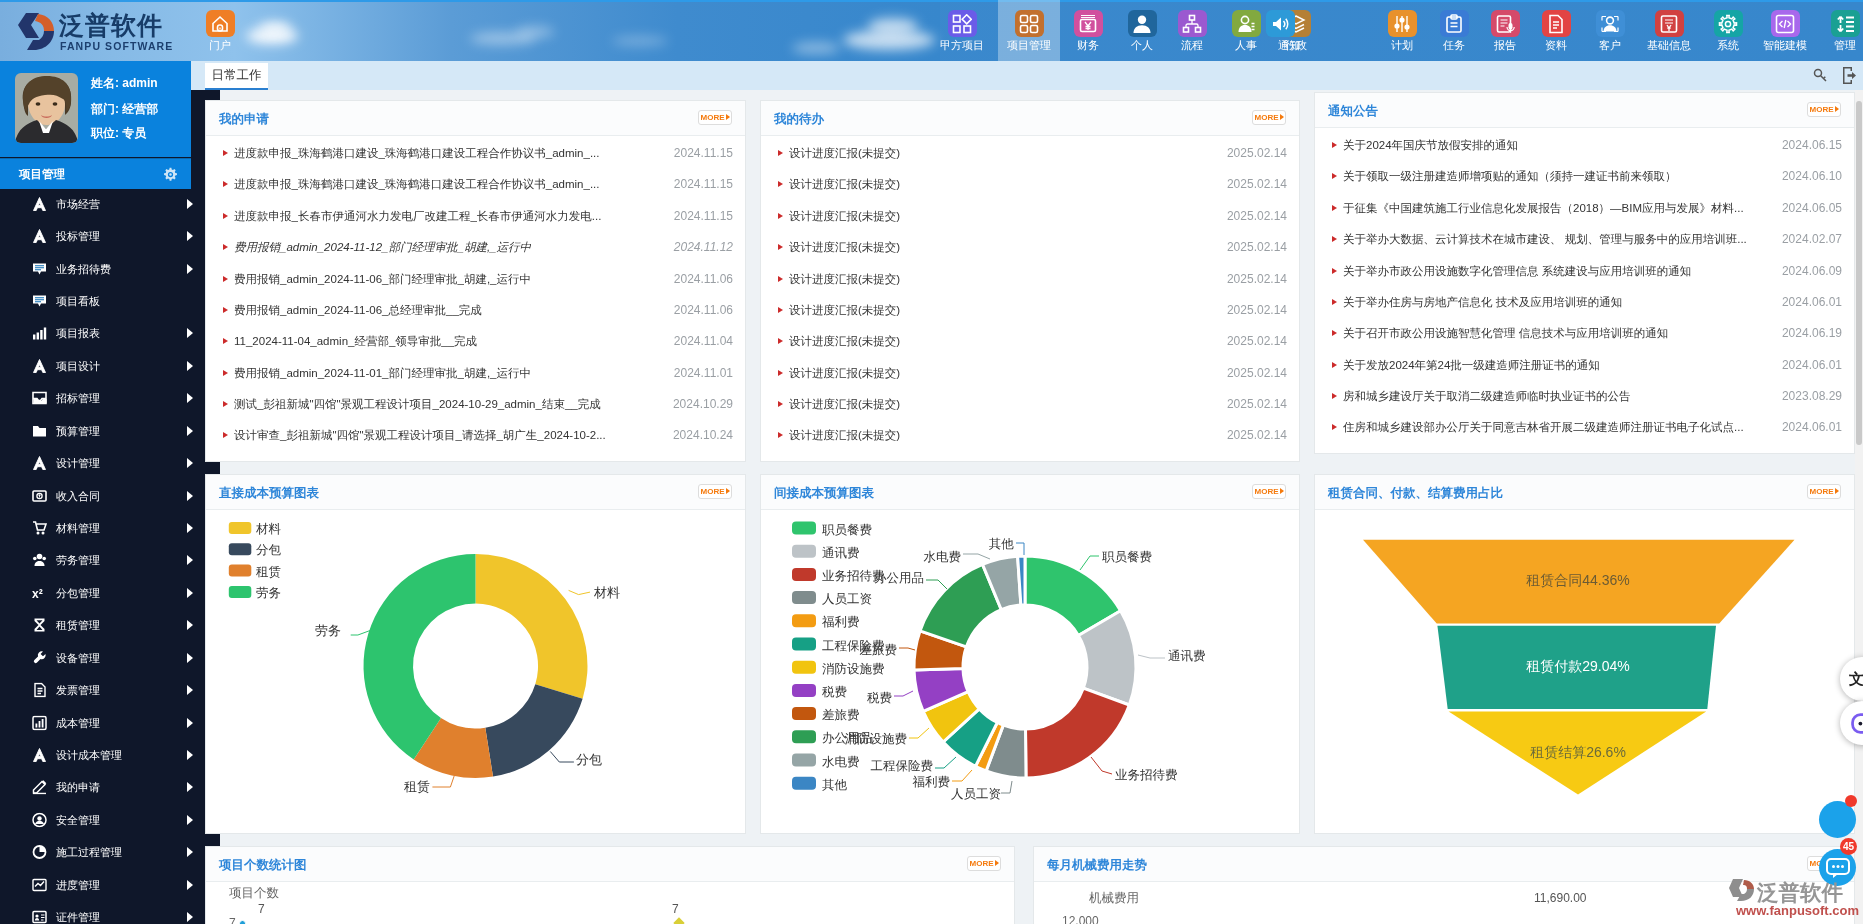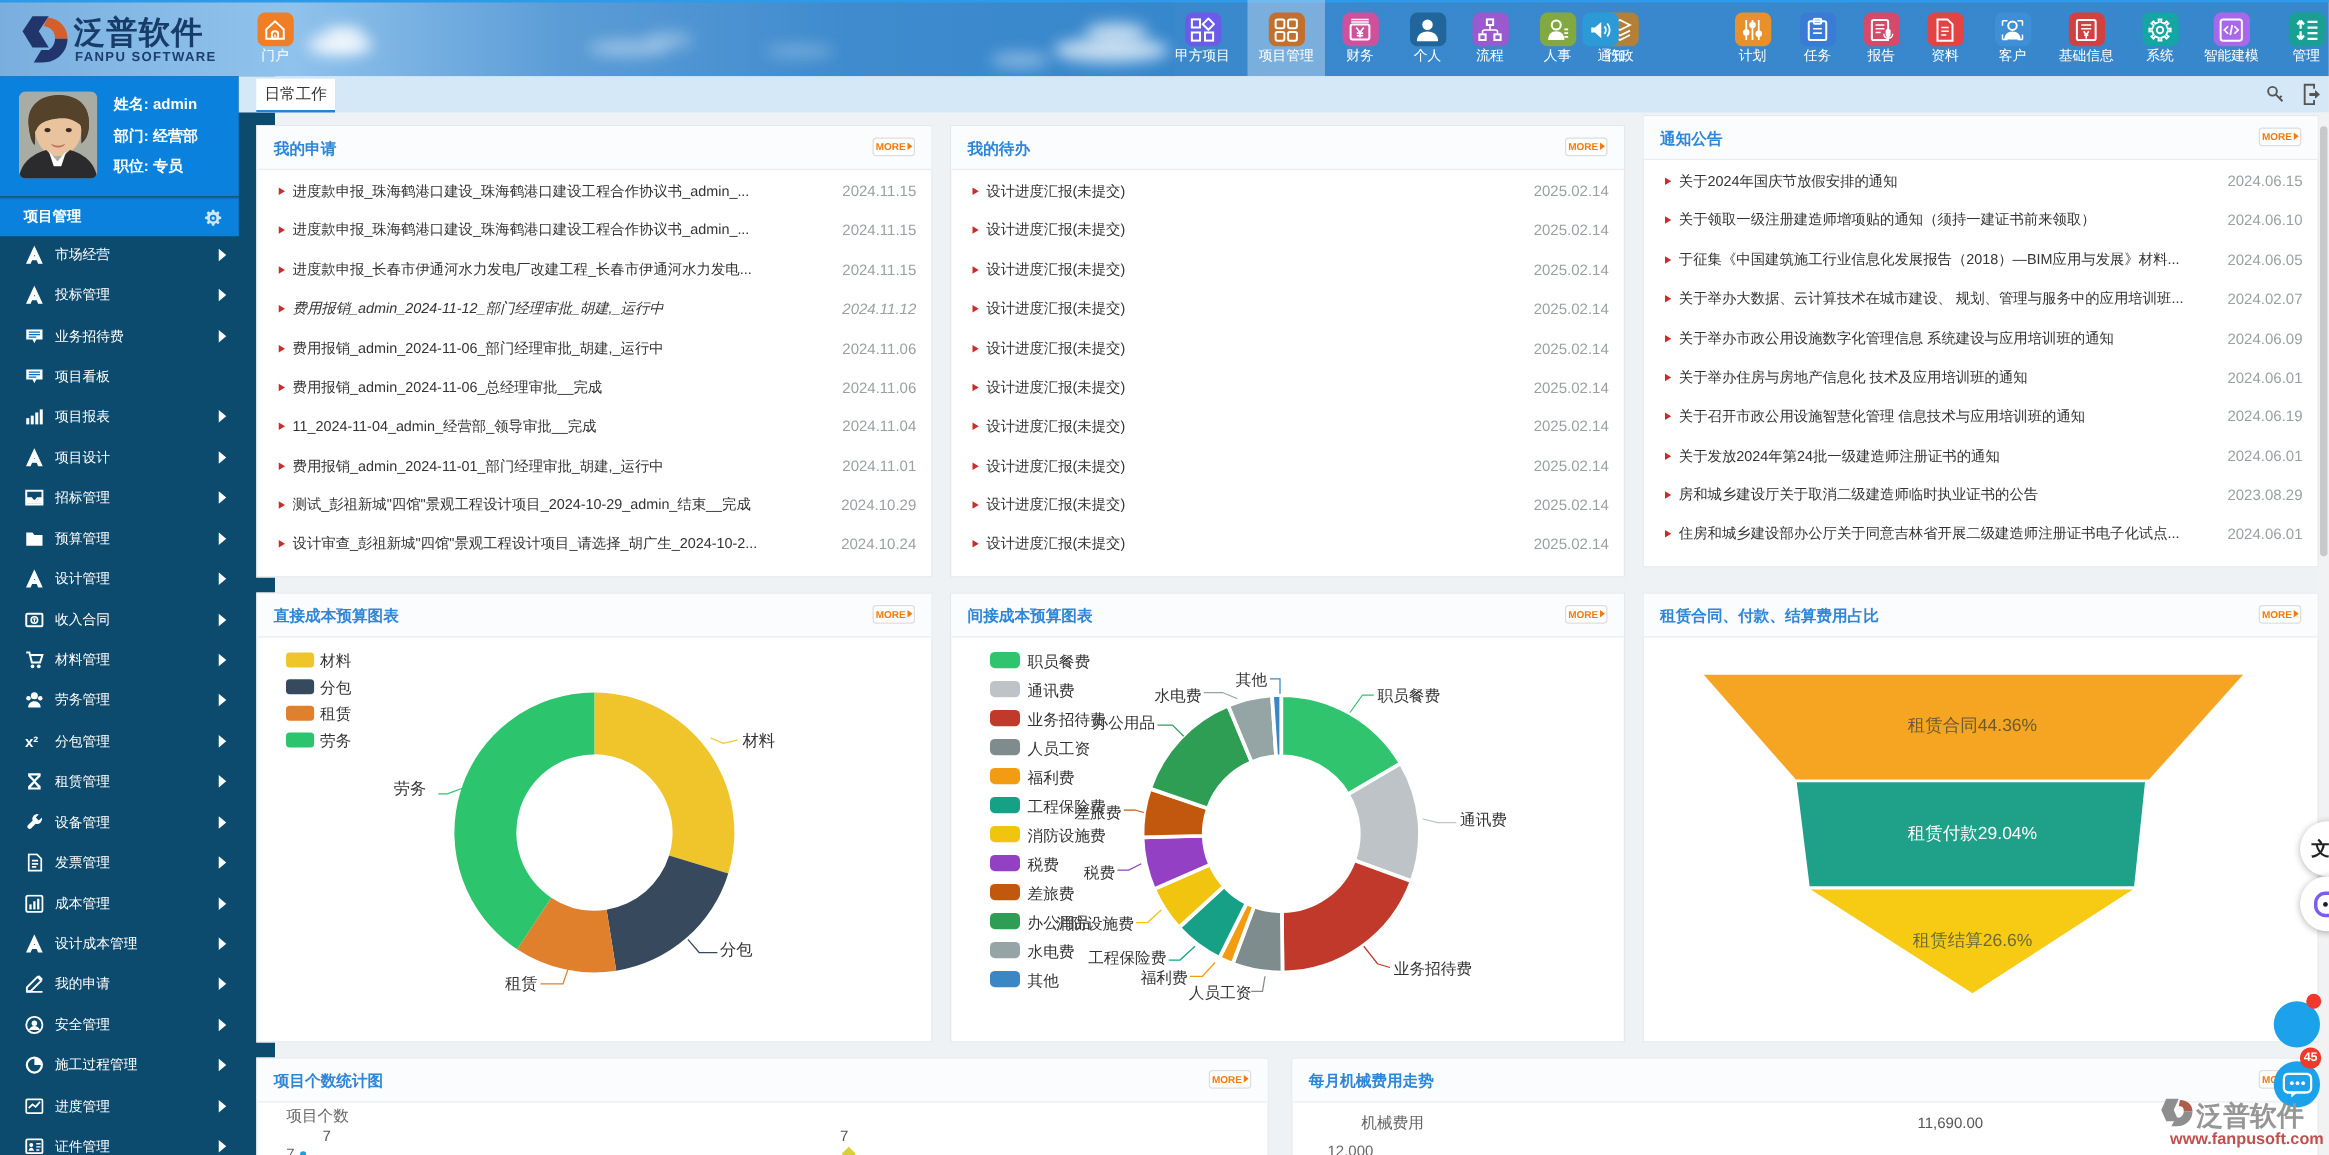--- a/index.html
+++ b/index.html
@@ -6,27 +6,27 @@
 .topbar{left:0;top:0;width:1863px;height:61px;background:linear-gradient(90deg,#7fb2e0 0%,#5a9cd6 12%,#3c89cd 30%,#3787cc 100%);overflow:hidden;}
 .topline{left:0;top:0;width:1863px;height:2px;background:#2e9ae8;}
 .cloud{position:absolute;background:#fff;border-radius:50%;filter:blur(6px);opacity:.85;}
 .logowrap{left:14px;top:12px;width:320px;height:44px;}
 .cnlogo{position:absolute;left:45px;top:-3px;font-size:25px;font-weight:bold;color:#173c68;letter-spacing:1px;font-family:"Liberation Sans",sans-serif;}
 .enlogo{position:absolute;left:46px;top:28px;font-size:10.5px;font-weight:bold;color:#1c3f6e;letter-spacing:1.1px;}
 .navitem{position:absolute;top:0;height:61px;text-align:center;color:#fff;font-size:11px;}
 .navitem .ic{margin:10px auto 0;width:29px;height:27px;border-radius:6px;display:flex;align-items:center;justify-content:center;}
 .navitem .lb{margin-top:2px;line-height:13px;white-space:nowrap;}
 .navhl{position:absolute;top:0;height:61px;background:rgba(255,255,255,.33);}
-.sidebar{left:0;top:61px;width:220px;height:863px;background:#0c4a6e;}
+.sidebar{left:0;top:61px;width:220px;height:863px;background:#0f172a;}
 .profile{position:absolute;left:0;top:0;width:191px;height:96px;background:#0a82dd;}
 .avatar{position:absolute;left:15px;top:12px;width:63px;height:70px;border-radius:6px;overflow:hidden;}
 .ptxt{position:absolute;left:91px;color:#fff;font-size:12px;font-weight:bold;white-space:nowrap;}
 .menuhead{position:absolute;left:0;top:97px;width:191px;height:31px;background:#0a82dd;border-top:1px solid #0769b3;color:#fff;font-size:11.5px;font-weight:bold;line-height:31px;padding-left:19px;}
 .gear{position:absolute;right:13px;top:8px;width:15px;height:15px;}
-.mi{position:absolute;left:0;width:191px;height:32.43px;color:#fff;font-size:11px;}
+.mi{position:absolute;left:12px;width:191px;height:32.43px;color:#fff;font-size:11px;}
 .mi .t{position:absolute;left:44px;top:50%;transform:translateY(-50%);white-space:nowrap;}
 .mi .ar{position:absolute;right:10px;top:50%;transform:translateY(-50%);width:0;height:0;border-left:6px solid #fff;border-top:5px solid transparent;border-bottom:5px solid transparent;}
 .mi .mic{position:absolute;left:20px;top:50%;transform:translateY(-50%);width:15px;height:15px;display:flex;align-items:center;justify-content:flex-start;}
 .tabbar{left:191px;top:61px;width:1672px;height:29px;background:#d5e8f7;}
 .tab{position:absolute;left:14px;top:1.5px;width:63px;height:27px;background:#fff;border-bottom:2px solid #2a7fd0;color:#333;font-size:12.5px;text-align:center;line-height:25px;}
 .panel{position:absolute;background:#fff;border:1px solid #e4e8ea;}
 .phead{position:absolute;left:0;top:0;right:0;height:35px;border-bottom:1px solid #e9edef;background:#fbfcfd;}
 .ptitle{position:absolute;left:13px;top:10px;font-size:12.5px;font-weight:bold;color:#2e86d9;white-space:nowrap;}
 .more{position:absolute;top:9px;width:34px;height:15px;border:1px solid #ddd;border-radius:3px;background:#fff;color:#f57a0d;font-size:8px;font-weight:bold;text-align:center;line-height:14px;letter-spacing:0;}
 .lrow{position:absolute;left:0;width:100%;height:31.4px;}

